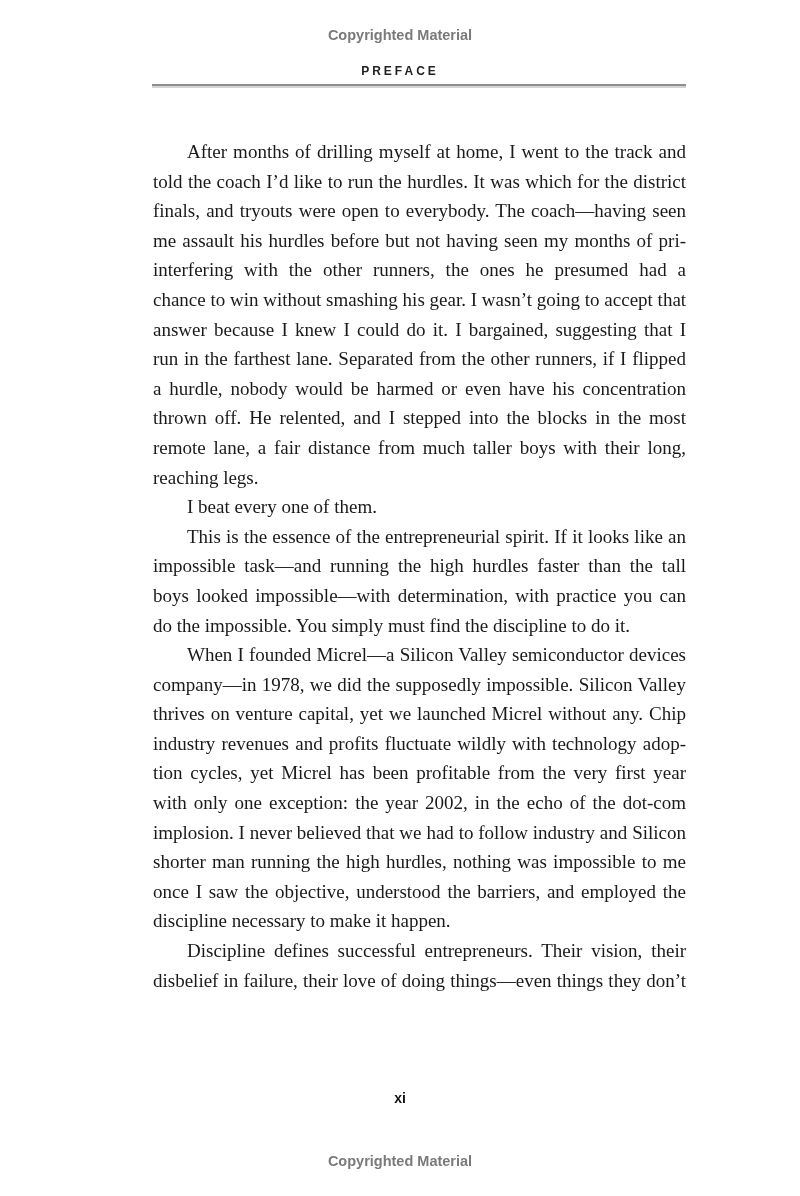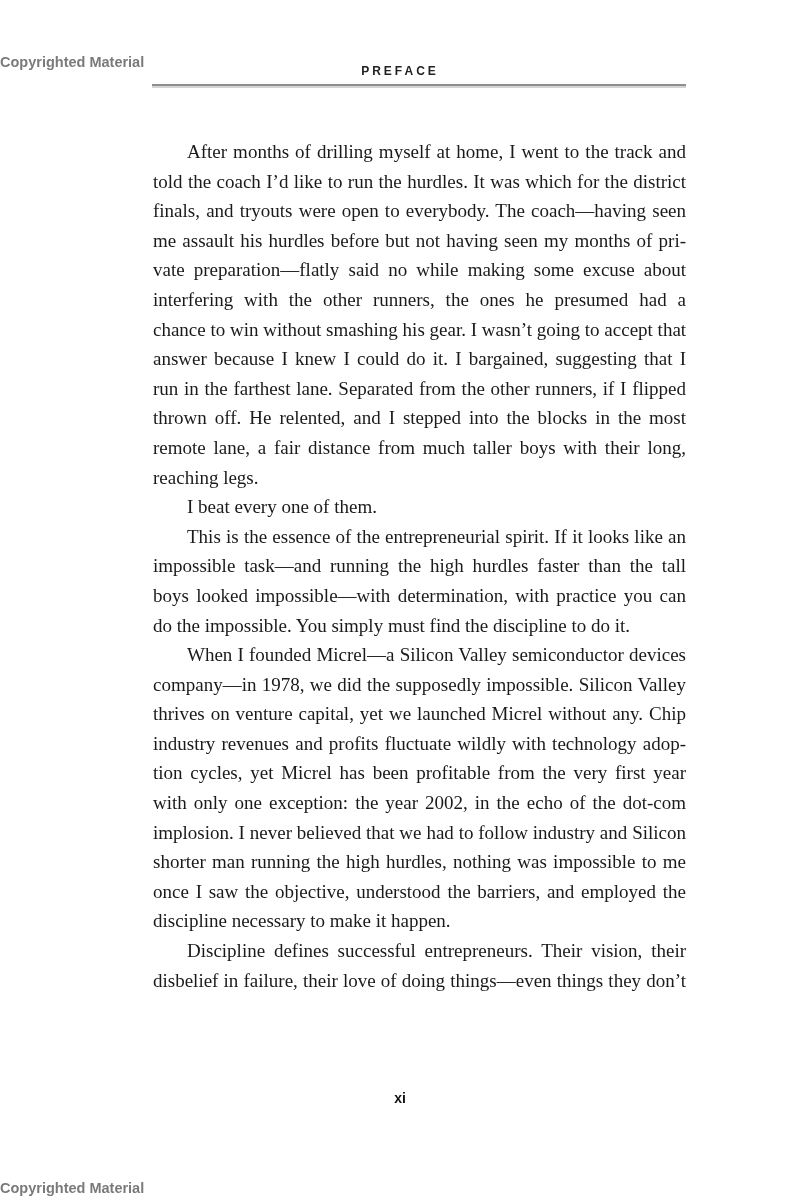--- a/index.html
+++ b/index.html
@@ -1,20 +1,20 @@
 <!DOCTYPE html>
 <html><head>
 <meta charset="utf-8">
 <style>
   html, body { margin:0; padding:0; background:#ffffff; }
   body { width:800px; height:1196px; position:relative; overflow:hidden; }
   .watermark {
-    position:absolute; left:0; width:800px; text-align:left;
+    position:absolute; left:0; width:800px; text-align:center;
     font-family:"Liberation Sans", sans-serif; font-weight:bold;
-    font-size:14.5px; color:#7a7a7a;margin-top:27px;
+    font-size:14.5px; color:#7a7a7a;
   }
   .wm-top { top:27px; }
   .wm-bottom { top:1153px; }
   .running-head {
     position:absolute; top:64px; left:0; width:800px; text-align:center;
     font-family:"Liberation Sans", sans-serif; font-weight:bold;
     font-size:12px; letter-spacing:3px; color:#222;
   }
   .rule {
     position:absolute; top:84px; left:152px; width:534px; height:4px;
@@ -39,25 +39,25 @@
 <div class="watermark wm-top">Copyrighted Material</div>
 <div class="running-head">PREFACE</div>
 <div class="rule"></div>
 
 <div class="body-text" id="body-text">
     <div>
       <span class="line indent">After months of drilling myself at home, I went to the track and</span>
       <span class="line">told the coach I’d like to run the hurdles. It was which for the district</span>
       <span class="line">finals, and tryouts were open to everybody. The coach—having seen</span>
       <span class="line">me assault his hurdles before but not having seen my months of pri-</span>
-      <span class="line">vate preparation—flatly said no while making some excuse about</span>
       <span class="line">interfering with the other runners, the ones he presumed had a</span>
       <span class="line">chance to win without smashing his gear. I wasn’t going to accept that</span>
       <span class="line">answer because I knew I could do it. I bargained, suggesting that I</span>
       <span class="line">run in the farthest lane. Separated from the other runners, if I flipped</span>
+      <span class="line">a hurdle, nobody would be harmed or even have his concentration</span>
       <span class="line">thrown off. He relented, and I stepped into the blocks in the most</span>
       <span class="line">remote lane, a fair distance from much taller boys with their long,</span>
       <span class="line last">reaching legs.</span>
     </div>
     <div>
       <span class="line indent last">I beat every one of them.</span>
     </div>
     <div>
       <span class="line indent">This is the essence of the entrepreneurial spirit. If it looks like an</span>
       <span class="line">impossible task—and running the high hurdles faster than the tall</span>

